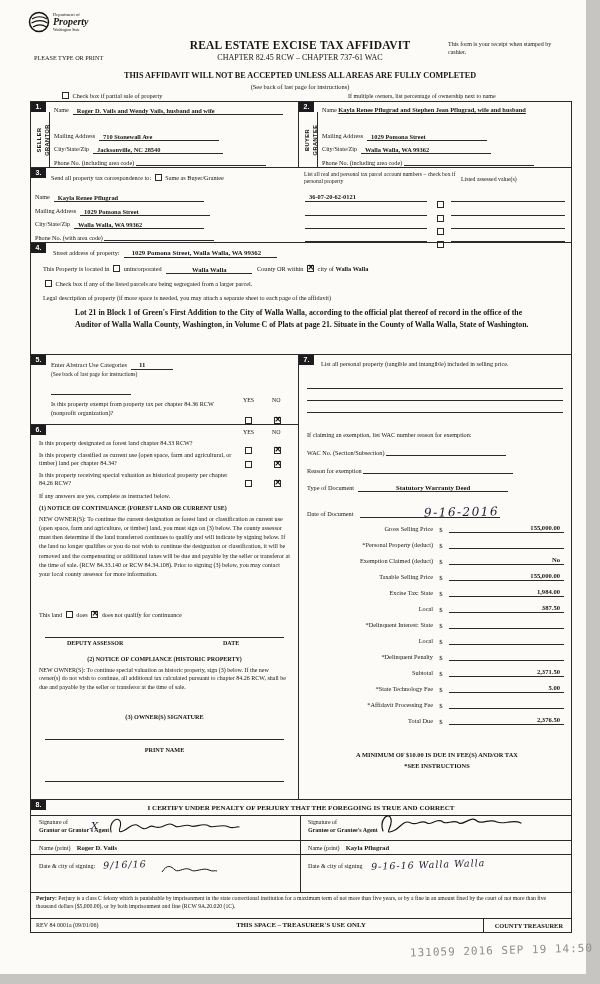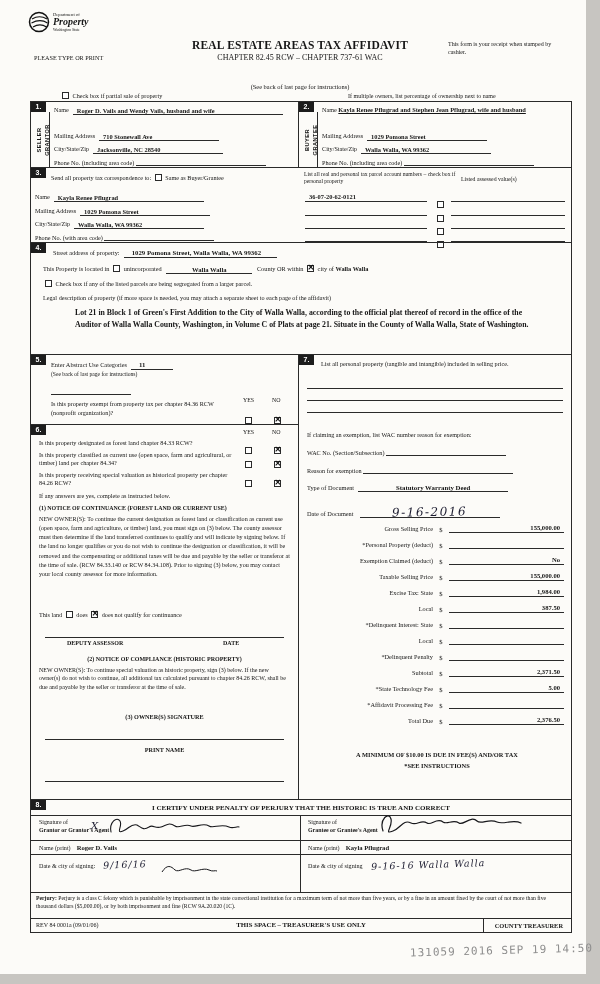--- a/index.html
+++ b/index.html
@@ -94,21 +94,21 @@
 
 #box-sec7{left:298px;top:354px;width:274px;height:446px}
 #box-sec7 .pp{position:absolute;left:22px;top:5px;width:244px;font-size:6.2px;line-height:1.3}
 #box-sec7 .l1{left:8px;right:8px;top:33px}#box-sec7 .l2{left:8px;right:8px;top:45px}#box-sec7 .l3{left:8px;right:8px;top:57px}
 #box-sec7 .ex{position:absolute;left:8px;top:76px;font-size:6.2px}
 #box-sec7 .wac{position:absolute;left:8px;top:93px;font-size:6.2px}
 #box-sec7 .rsn{position:absolute;left:8px;top:111px;font-size:6.2px}
 #box-sec7 .tod{position:absolute;left:8px;top:128px;font-size:6.3px}
 #box-sec7 .tv{display:inline-block;width:150px;border-bottom:1px solid #2a2a2a;text-align:center;font-weight:bold;font-size:6.8px;height:9px;line-height:9px;margin-left:4px}
 #box-sec7 .dod{position:absolute;left:8px;top:150px;font-size:6.3px}
-#box-sec7 .dv{display:inline-block;width:140px;border-bottom:1px solid #2a2a2a;text-align:center;height:13px;margin-left:6px}
+#box-sec7 .dv{display:inline-block;width:140px;border-bottom:1px solid #2a2a2a;text-align:right;height:13px;margin-left:6px}
 #box-sec7 .dv .hand{font-size:12px;letter-spacing:1.5px;display:inline-block;transform:rotate(-1deg)}
 .mr{position:absolute;left:6px;right:7px;height:13px;display:flex;align-items:flex-end}
 .m-label{width:128px;text-align:right;font-size:6.3px;line-height:1.1}
 .m-cur{width:16px;text-align:center;font-size:6.6px}
 .m-val{flex:1;border-bottom:1px solid #2a2a2a;font-weight:bold;font-size:6.6px;text-align:right;padding-right:4px;line-height:1.25}
 .mr0{top:165px}.mr1{top:181px}.mr2{top:197px}.mr3{top:213px}.mr4{top:229px}.mr5{top:245px}.mr6{top:261px}
 .mr7{top:277px}.mr8{top:293px}.mr9{top:309px}.mr10{top:325px}.mr11{top:341px}.mr12{top:357px}
 #box-sec7 .minn{position:absolute;left:10px;right:6px;top:396px;text-align:center;font-weight:bold;font-size:6.4px}
 #box-sec7 .seei{position:absolute;left:10px;right:6px;top:407px;text-align:center;font-weight:bold;font-size:6.4px}
 
@@ -152,23 +152,24 @@
       <path d="M3.5 12 C9 9 15 9 19.5 12" stroke="#111" fill="none" stroke-width="1.1"></path>
       <path d="M5 16 C10 13 14 13 18.5 16" stroke="#111" fill="none" stroke-width="1.1"></path>
     </svg>
     <div>
       <div class="d">Department of</div>
       <div class="n">Property</div>
       <div class="s">Washington State</div>
     </div>
   </div>
   <div id="please-type">PLEASE TYPE OR PRINT</div>
-  <div id="title">REAL ESTATE AREAS TAX AFFIDAVIT</div>
+  <div id="title">REAL ESTATE EXCISE TAX AFFIDAVIT</div>
   <div id="chapter">CHAPTER 82.45 RCW – CHAPTER 737-61 WAC</div>
   <div id="receipt-note">This form is your receipt when stamped by cashier.</div>
+  <div id="warning">THIS AFFIDAVIT WILL NOT BE ACCEPTED UNLESS ALL AREAS ARE FULLY COMPLETED</div>
   <div id="see-back">(See back of last page for instructions)</div>
 
   <div id="partial-row">
     <span class="cb"></span>
     <span>Check box if partial sale of property</span>
   </div>
   <div id="multi-owners">If multiple owners, list percentage of ownership next to name</div>
 
   <div class="box party" id="box-seller">
     <span class="badge">1.</span>
@@ -407,21 +408,21 @@
         <span class="m-cur">$</span>
         <span class="m-val">2,376.50</span>
     </div>
 
     <div class="minn">A MINIMUM OF $10.00 IS DUE IN FEE(S) AND/OR TAX</div>
     <div class="seei">*SEE INSTRUCTIONS</div>
   </div>
 
   <div class="box" id="box-sec8">
     <span class="badge">8.</span>
-    <div class="cert">I CERTIFY UNDER PENALTY OF PERJURY THAT THE HISTORIC IS TRUE AND CORRECT</div>
+    <div class="cert">I CERTIFY UNDER PENALTY OF PERJURY THAT THE FOREGOING IS TRUE AND CORRECT</div>
     <div class="hline hl1"></div>
     <div class="hline hl2"></div>
     <div class="hline hl3"></div>
     <div class="vline vd"></div>
 
     <div class="sig-lab gl">
       <div>Signature of</div>
       <div class="b">Grantor or Grantor's Agent</div>
     </div>
     <div class="xm hand">X</div>

